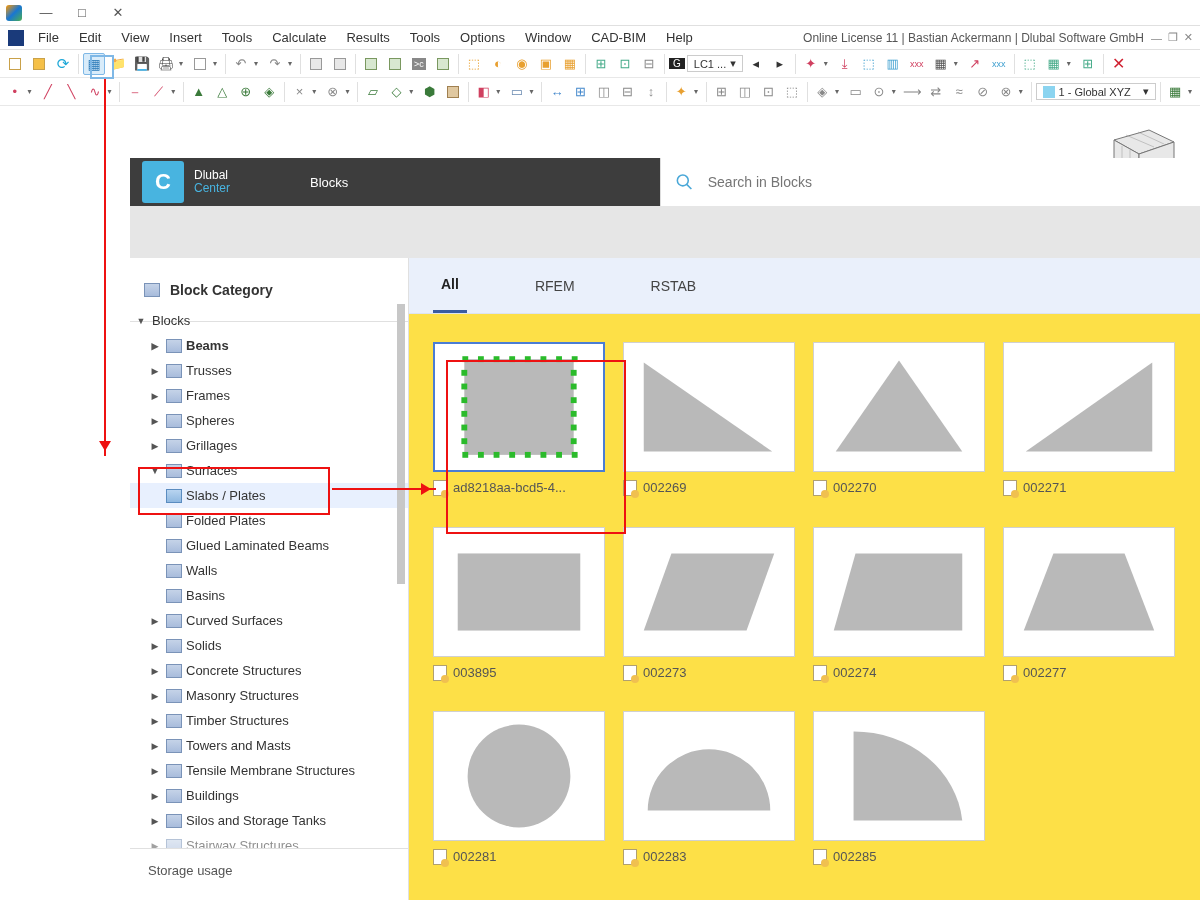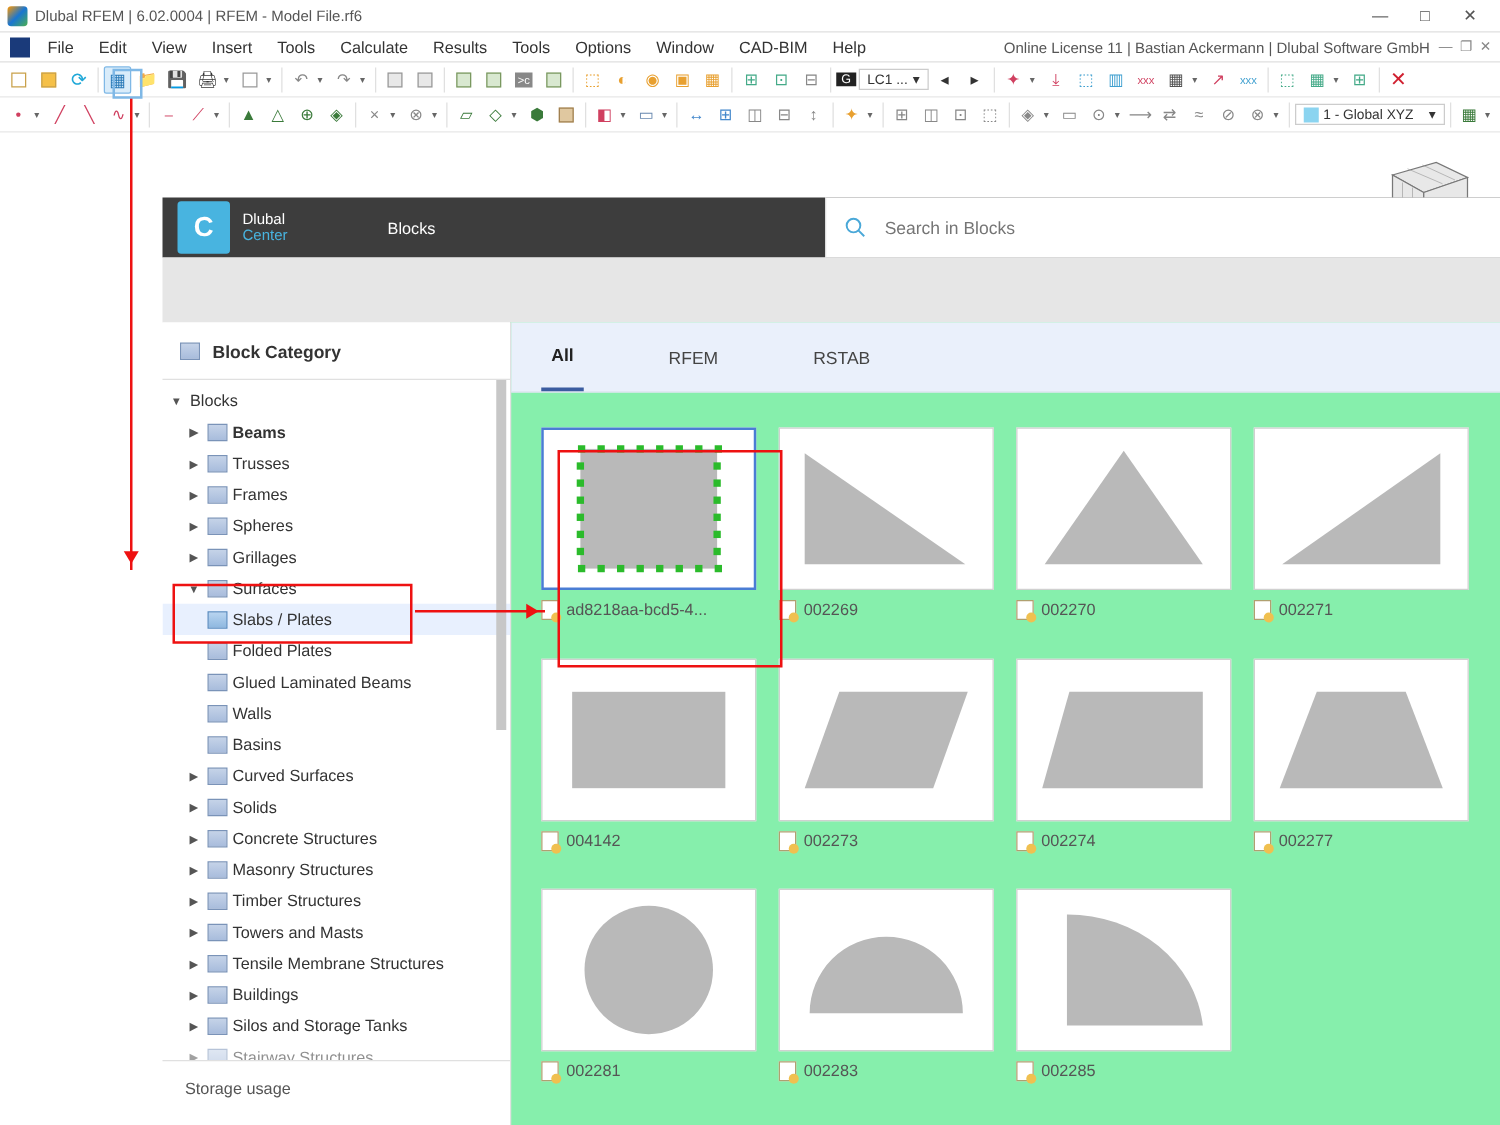--- a/index.html
+++ b/index.html
@@ -40,34 +40,34 @@
   .dc-tab { color:#fff; font-size:13px; margin-left:80px; }
   .dc-search { margin-left:auto; background:#fff; height:48px; display:flex; align-items:center; padding:0 14px; flex:0 0 540px; border-left:1px solid #ddd; }
   .dc-search svg { width:20px; height:20px; margin-right:14px; }
   .dc-search input { border:none; outline:none; font-size:14px; color:#555; width:100%; }
 
   
   .dc-band { position:absolute; top:206px; left:130px; right:0; height:52px; background:#e6e6e6; }
 
   
   .sidebar { position:absolute; top:258px; left:130px; width:278px; bottom:0; background:#fff; }
-  .sb-title { height:46px; display:flex; align-items:center; padding:0 14px; border-bottom:1px solid #e0e0e0; gap:10px; font-weight:600; font-size:14px; }
+  .sb-title { height:64px; display:flex; align-items:center; padding:0 14px; border-bottom:1px solid #e0e0e0; gap:10px; font-weight:600; font-size:14px; }
   .sb-tree { position:absolute; top:46px; left:0; right:0; bottom:52px; overflow:hidden; padding-top:4px; }
   .sb-scroll { position:absolute; right:0; top:46px; bottom:52px; width:14px; }
   .sb-scroll .thumb { position:absolute; left:3px; right:3px; top:0; height:280px; background:#c7c7c7; }
   .tree-row { display:flex; align-items:center; height:25px; padding-left:4px; font-size:13px; cursor:pointer; gap:4px; }
   .tree-row .ar { width:14px; font-size:9px; color:#555; text-align:center; }
   .tree-row.depth1 { padding-left:18px; }
   .tree-row.depth2 { padding-left:36px; }
   .tree-row.bold { font-weight:600; }
   .tree-row.sel { background:#e8f0fe; }
   .sb-storage { position:absolute; bottom:0; left:0; right:0; height:52px; border-top:1px solid #e0e0e0; padding:14px 18px; font-size:13px; color:#555; }
 
   
-  .content { position:absolute; top:258px; left:408px; right:0; bottom:0; background:#86efac; border-left:1px solid #e0e0e0; }
+  .content { position:absolute; top:258px; left:408px; right:0; bottom:0; background:#fde047; border-left:1px solid #e0e0e0; }
   .ctabs { height:56px; background:#eaf0fb; display:flex; align-items:center; padding:0 24px; gap:60px; border-bottom:1px solid #dde4f0; }
   .ctab { font-size:14px; color:#444; padding:18px 8px; cursor:pointer; }
   .ctab.active { font-weight:700; border-bottom:3px solid #3b5ca0; color:#222; }
   .grid { padding:28px 24px; display:grid; grid-template-columns:repeat(4,172px); gap:24px 18px; overflow:auto; height:calc(100% - 56px); }
   .tile { }
   .thumb-box { width:172px; height:130px; border:1px solid #d0d0d0; background:#fff; display:flex; align-items:center; justify-content:center; position:relative; }
   .thumb-box.sel { border:2px solid #4a7dd4; }
   .tile-label { display:flex; align-items:flex-start; gap:6px; margin-top:8px; font-size:13px; color:#555; }
 
   
@@ -81,21 +81,20 @@
   .cat-ic { width:16px; height:14px; background:linear-gradient(#c5d3e8,#a8bcdc); border:1px solid #7a93b8; }
   .cat-ic2 { width:16px; height:14px; background:linear-gradient(#b8d4f0,#8fb8e0); border:1px solid #5a8cc0; }
   .file-ic { width:14px; height:16px; background:#fff; border:1px solid #b0a070; position:relative; }
   .file-ic::after { content:''; position:absolute; right:-3px; bottom:-3px; width:8px; height:8px; background:#f0c050; border-radius:50%; }
 </style>
 </head>
 <body>
 
 <div class="titlebar">
   <div class="appicon"></div>
-  <div class="title">Dlubal RFEM | 6.02.0004 | RFEM - Model File.rf6</div>
   <div class="winbtn">—</div>
   <div class="winbtn">□</div>
   <div class="winbtn">✕</div>
 </div>
 
 <div class="menubar">
   <div class="mfirst"></div>
   <div class="mitem">File</div>
   <div class="mitem">Edit</div>
   <div class="mitem">View</div>
@@ -630,21 +629,21 @@
         </div>
       </div>
       <div class="tile">
         <div class="thumb-box">
           <svg width="172" height="130" viewBox="0 0 172 130">
             <rect x="24" y="26" width="124" height="78" fill="#b9b9b9"></rect>
           </svg>
         </div>
   <div class="tile-label">
           <span class="file-ic"></span>
-          <span>004142</span>
+          <span>003895</span>
         </div>
       </div>
       <div class="tile">
         <div class="thumb-box">
           <svg width="172" height="130" viewBox="0 0 172 130">
             <polygon points="48,26 152,26 124,104 20,104" fill="#b9b9b9"></polygon>
           </svg>
         </div>
   <div class="tile-label">
           <span class="file-ic"></span>

